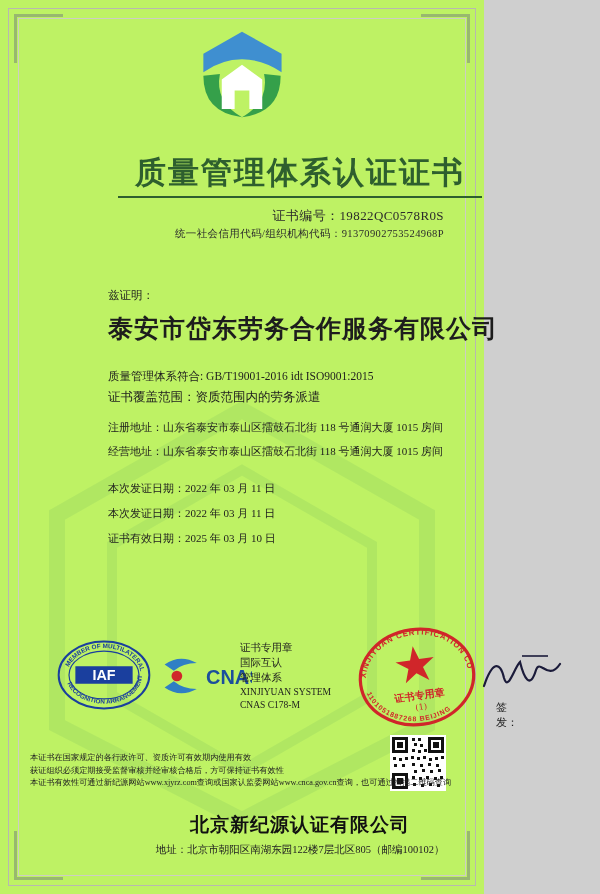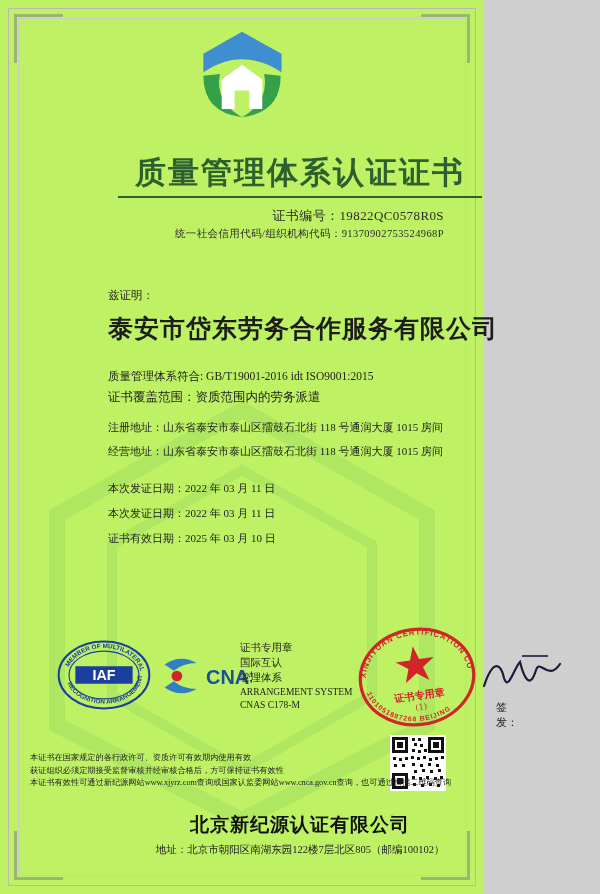--- a/index.html
+++ b/index.html
@@ -204,21 +204,21 @@
     <path d="M6 16 Q26 2 48 14 Q30 14 18 24 Z" fill="#2f7fc4"></path>
     <path d="M6 46 Q26 60 48 48 Q30 48 18 38 Z" fill="#2f7fc4"></path>
     <circle cx="22" cy="31" r="7" fill="#d0262a"></circle>
     <text x="60" y="42" font-family="Liberation Sans, sans-serif" font-size="26" font-weight="bold" fill="#1b4f9c">CNAS</text>
   </svg>
 
   <div class="cnas-text">
     <div class="cn">证书专用章</div>
     <div class="cn">国际互认</div>
     <div class="cn">管理体系</div>
-    <div>ARRANGEMENT SYSTEM</div>
+    <div>XINJIYUAN SYSTEM</div>
     <div>CNAS C178-M</div>
   </div>
 
   <svg class="seal" viewBox="0 0 140 120">
     <g transform="rotate(-8 70 60)">
       <ellipse cx="70" cy="60" rx="62" ry="52" fill="none" stroke="#d0262a" stroke-width="3.5"></ellipse>
       <path id="sealTop" d="M14,60 A56,46 0 0 1 126,60" fill="none"></path>
       <path id="sealBot" d="M12,60 A58,48 0 0 0 128,60" fill="none"></path>
       <text font-family="Liberation Sans, sans-serif" font-size="8.5" fill="#d0262a" font-weight="bold" letter-spacing="1">
         <textPath href="#sealTop" startOffset="4%">XINJIYUAN CERTIFICATION CO.,LTD</textPath>

